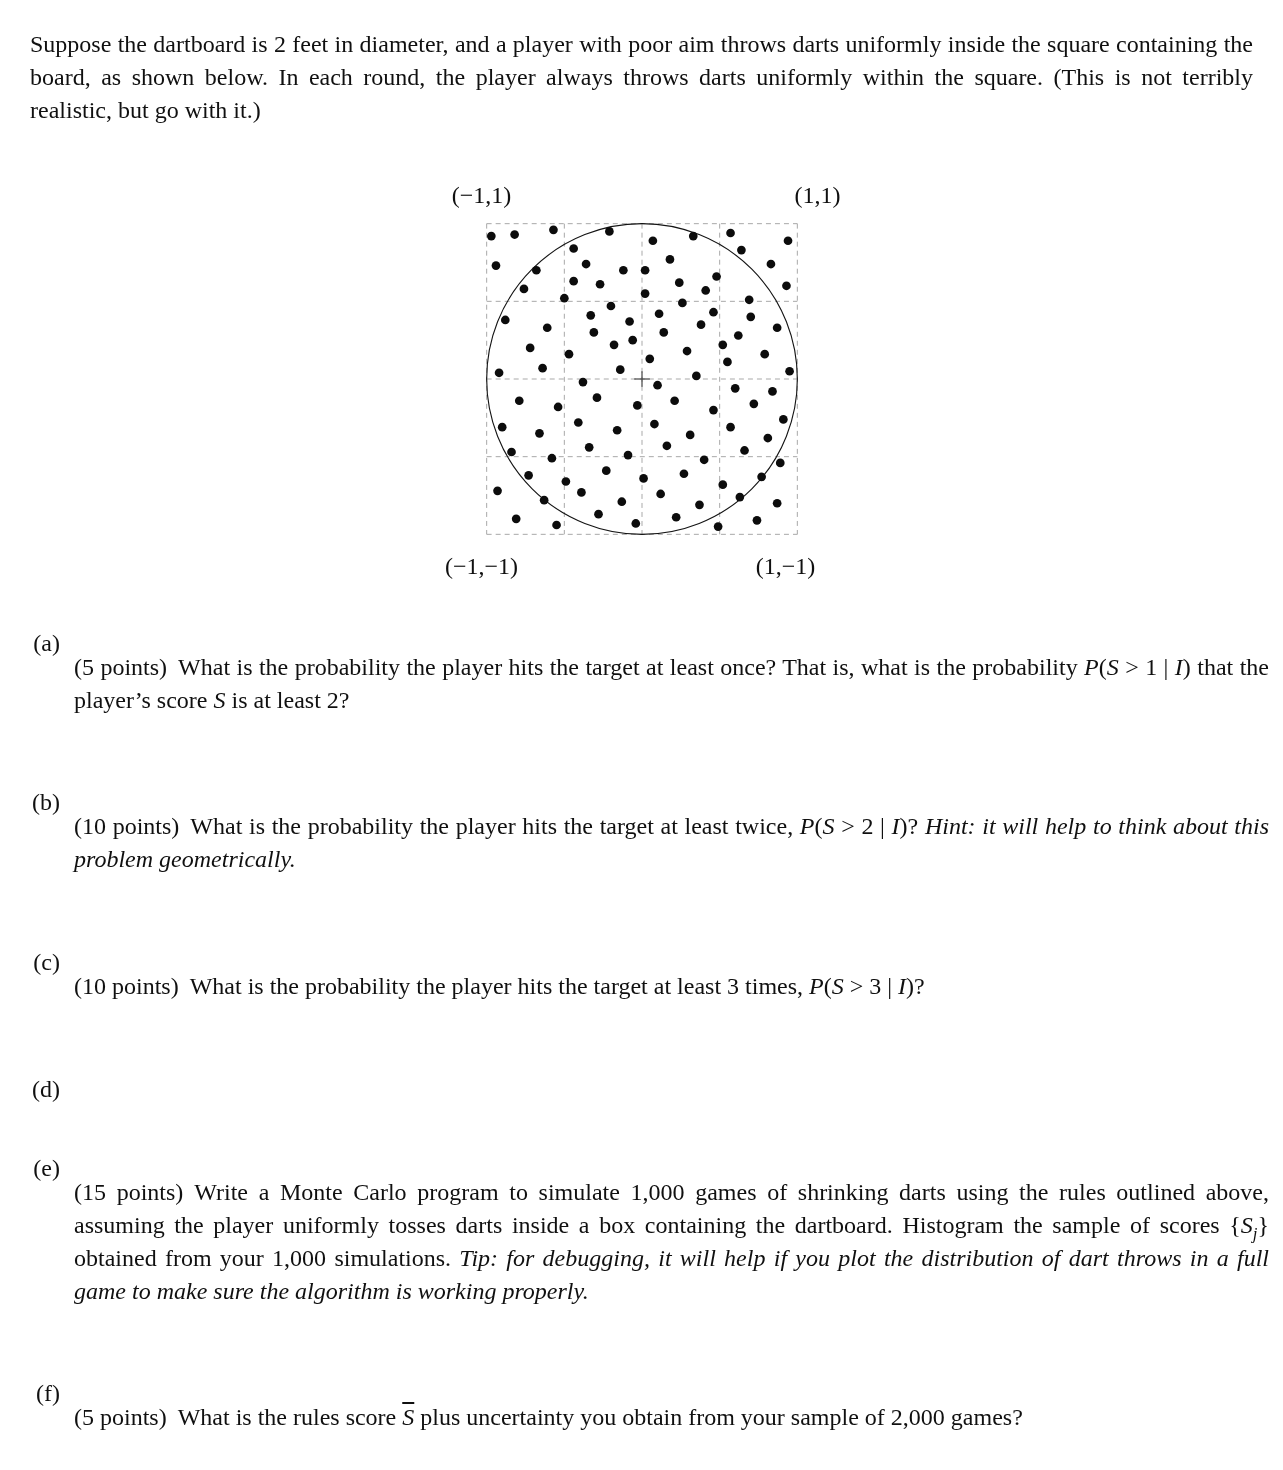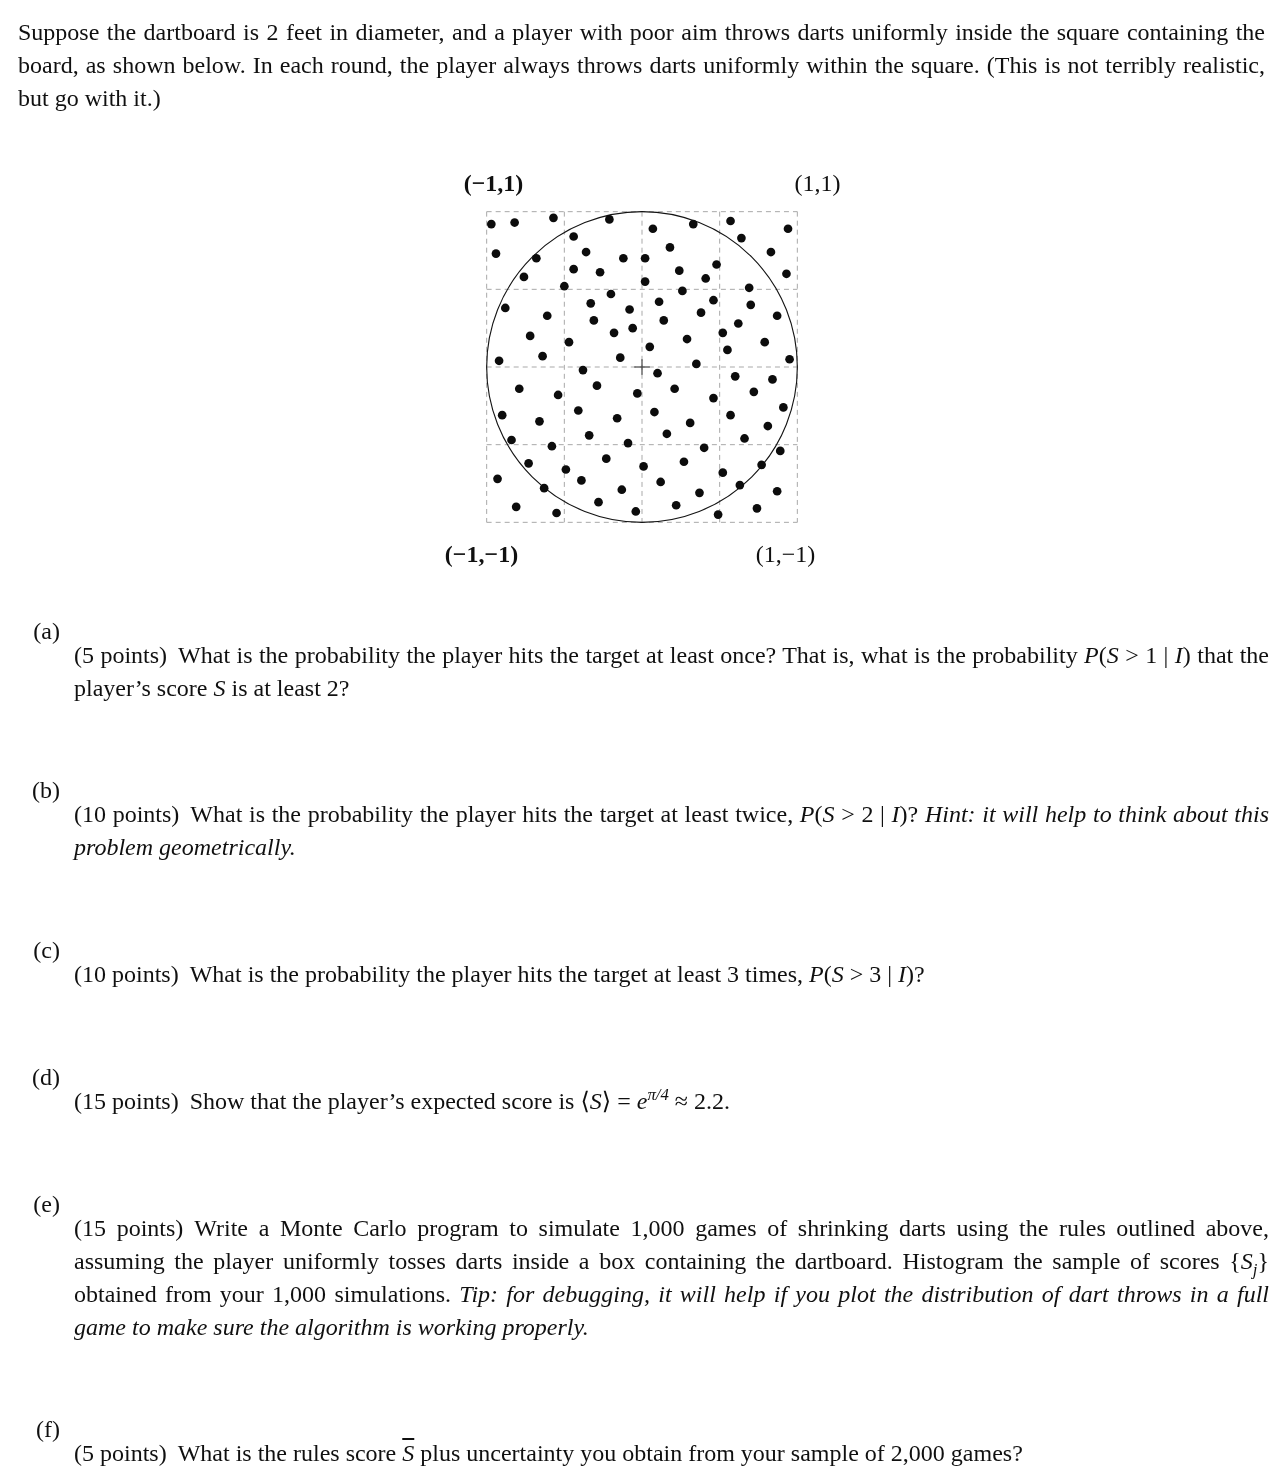--- a/index.html
+++ b/index.html
@@ -3,26 +3,26 @@
 <meta charset="utf-8">
 <title>Document</title>
 <style>
   html,body{margin:0;padding:0;background:#ffffff;}
   .page{
     width:1283px; min-height:1470px; box-sizing:border-box;
     padding:12px 14px 40px 14px;
     font-family:"Liberation Serif","DejaVu Serif",serif;
     font-size:24px; color:#101010; line-height:1.37;
   }
-  .intro{ margin:4px; text-align:justify; }
+  .intro{ margin:16px; text-align:justify; }
   .figure-wrap{ width:320px; margin:92px auto 88px auto; position:relative; }
   .corner-label{ position:absolute; white-space:nowrap; font-size:24px; }
-  .corner-label.tl{ top:-40px; left:12px; transform:translateX(-50%);font-weight:bold; }
+  .corner-label.tl{ top:-40px; left:0; transform:translateX(-50%); }
   .corner-label.tr{ top:-40px; left:336px; transform:translateX(-50%); }
-  .corner-label.bl{ bottom:-44px; left:0; transform:translateX(-50%);font-weight:bold; }
+  .corner-label.bl{ bottom:-44px; left:0; transform:translateX(-50%); }
   .corner-label.br{ bottom:-44px; left:304px; transform:translateX(-50%); }
   svg.board{ display:block; width:320px; height:320px; overflow:visible; }
   .grid-line{ stroke:#9a9a9a; stroke-width:0.0055; stroke-dasharray:0.032 0.026; fill:none; }
   .board-circle{ stroke:#141414; stroke-width:0.0072; fill:none; }
   .center-cross{ stroke:#4a4a4a; stroke-width:0.008; }
   .dart-dot{ fill:#0c0c0c; }
   ol.problems{ list-style:none; margin:0; padding:0; }
   li.problem{
     display:grid; grid-template-columns:46px 1fr; column-gap:14px;
     margin:0 0 46px 0;
@@ -178,21 +178,20 @@
     <li class="problem">
       <span class="p-label">(b)</span>
       <p class="p-content"><span class="p-points">(10 points)</span><span><span class="seg-n">What is the probability the player hits the target at least twice, </span><span class="seg-i">P</span><span class="seg-n">(</span><span class="seg-i">S</span><span class="seg-n"> &gt; 2 | </span><span class="seg-i">I</span><span class="seg-n">)? </span><span class="seg-i">Hint: it will help to think about this problem geometrically.</span></span></p>
     </li>
     <li class="problem">
       <span class="p-label">(c)</span>
       <p class="p-content"><span class="p-points">(10 points)</span><span><span class="seg-n">What is the probability the player hits the target at least 3 times, </span><span class="seg-i">P</span><span class="seg-n">(</span><span class="seg-i">S</span><span class="seg-n"> &gt; 3 | </span><span class="seg-i">I</span><span class="seg-n">)?</span></span></p>
     </li>
     <li class="problem">
       <span class="p-label">(d)</span>
-      <p class="p-content"><span class="p-points">(15 points)</span><span><span class="seg-n">Show that the player’s expected score is ⟨</span><span class="seg-i">S</span><span class="seg-n">⟩ = </span><span class="seg-i">e</span><span class="seg-sup">π/4</span><span class="seg-n"> ≈ 2.2.</span></span></p>
     </li>
     <li class="problem">
       <span class="p-label">(e)</span>
       <p class="p-content"><span class="p-points">(15 points)</span><span><span class="seg-n">Write a Monte Carlo program to simulate 1,000 games of shrinking darts using the rules outlined above, assuming the player uniformly tosses darts inside a box containing the dartboard. Histogram the sample of scores {</span><span class="seg-i">S</span><span class="seg-sub">j</span><span class="seg-n">} obtained from your 1,000 simulations. </span><span class="seg-i">Tip: for debugging, it will help if you plot the distribution of dart throws in a full game to make sure the algorithm is working properly.</span></span></p>
     </li>
     <li class="problem">
       <span class="p-label">(f)</span>
       <p class="p-content"><span class="p-points">(5 points)</span><span><span class="seg-n">What is the rules score </span><span class="seg-ov">S</span><span class="seg-n"> plus uncertainty you obtain from your sample of 2,000 games?</span></span></p>
     </li>
 

